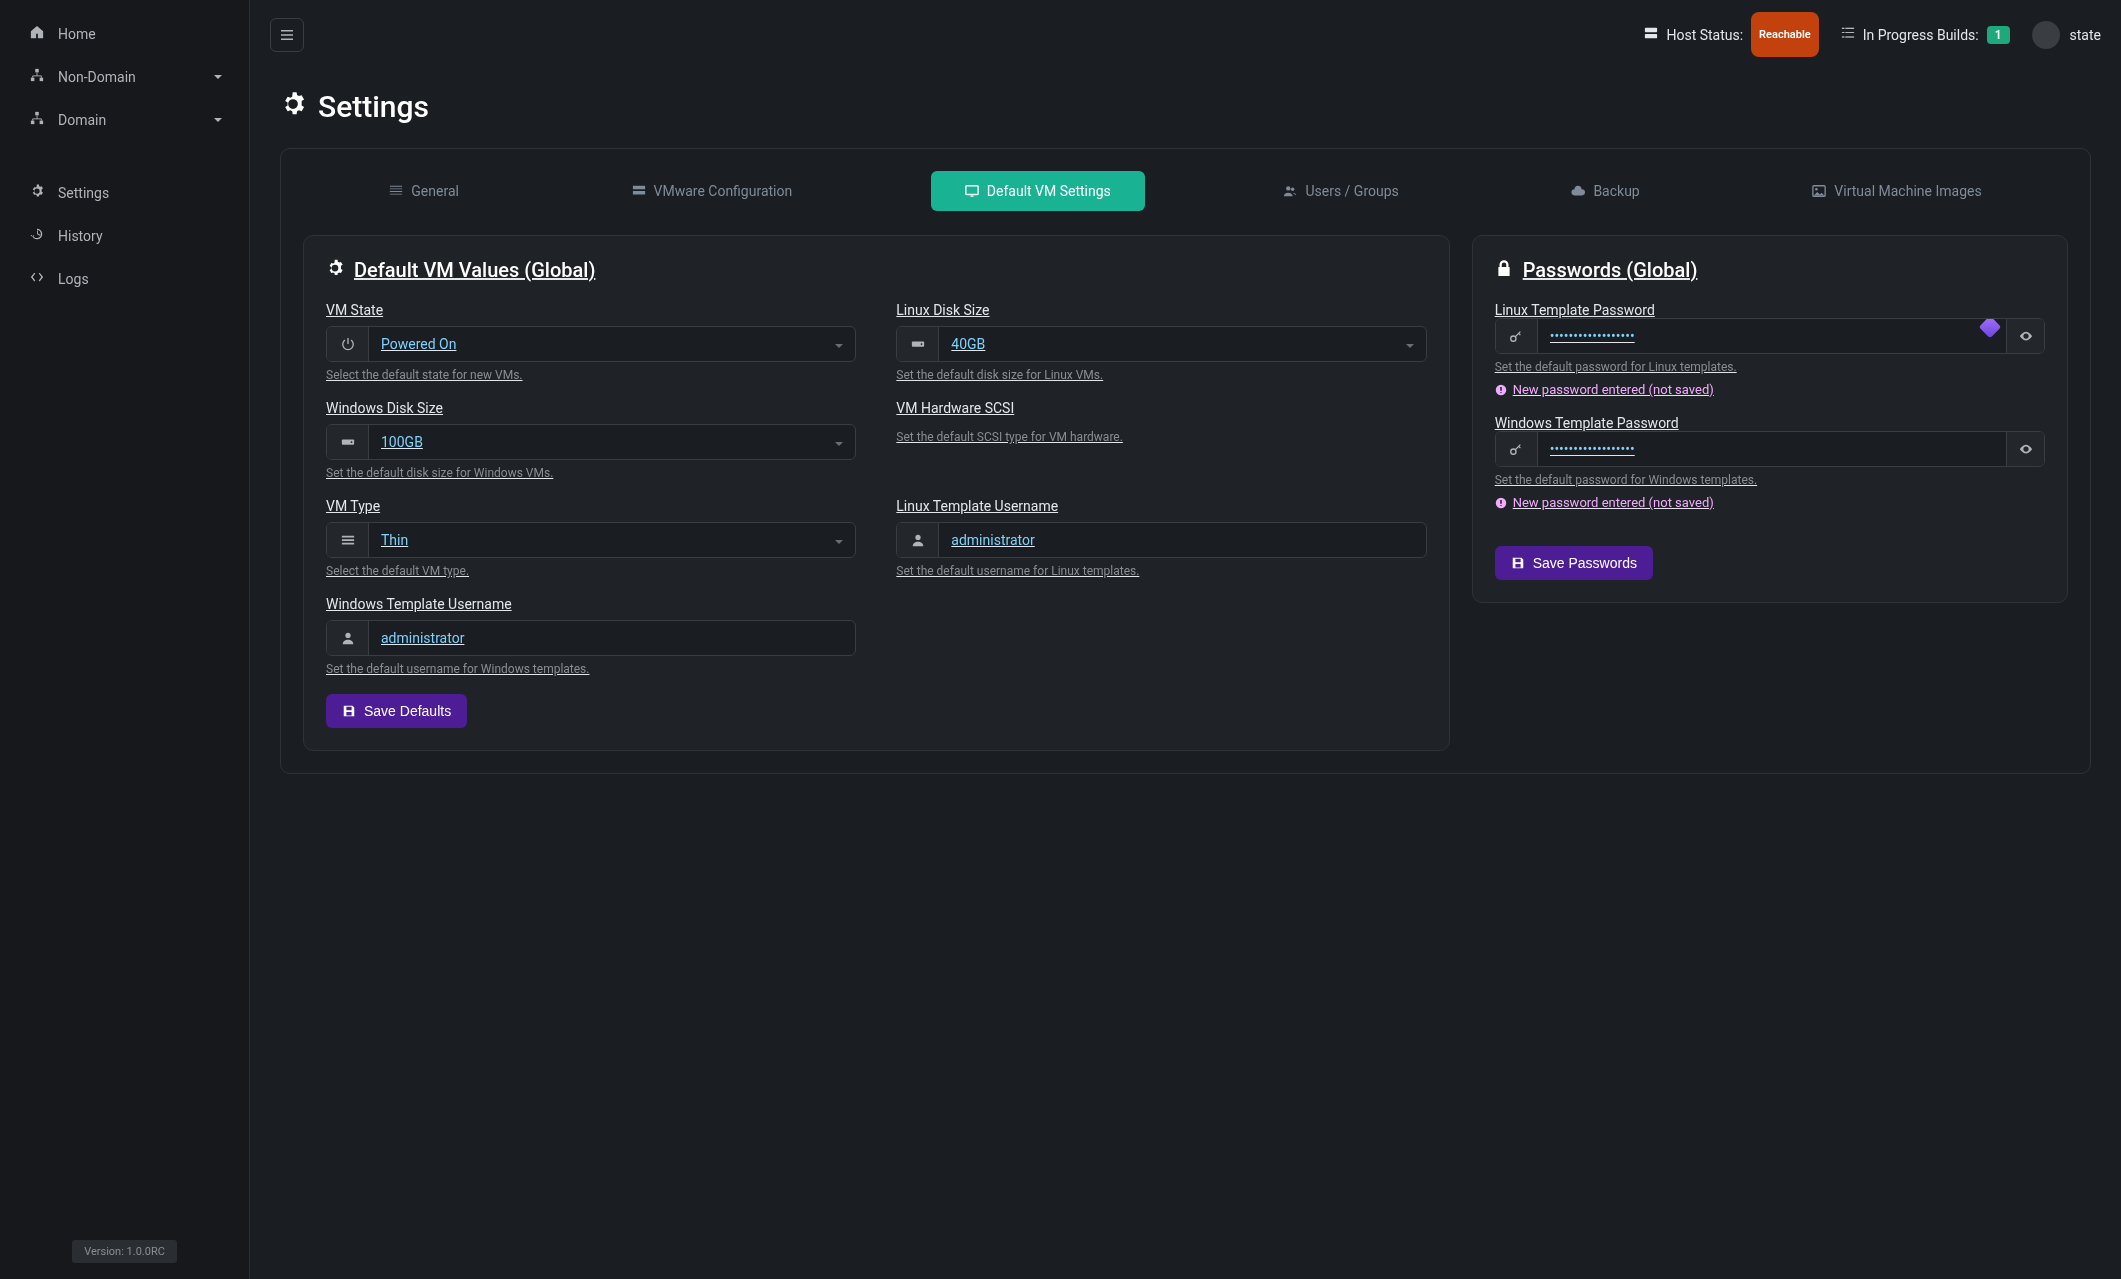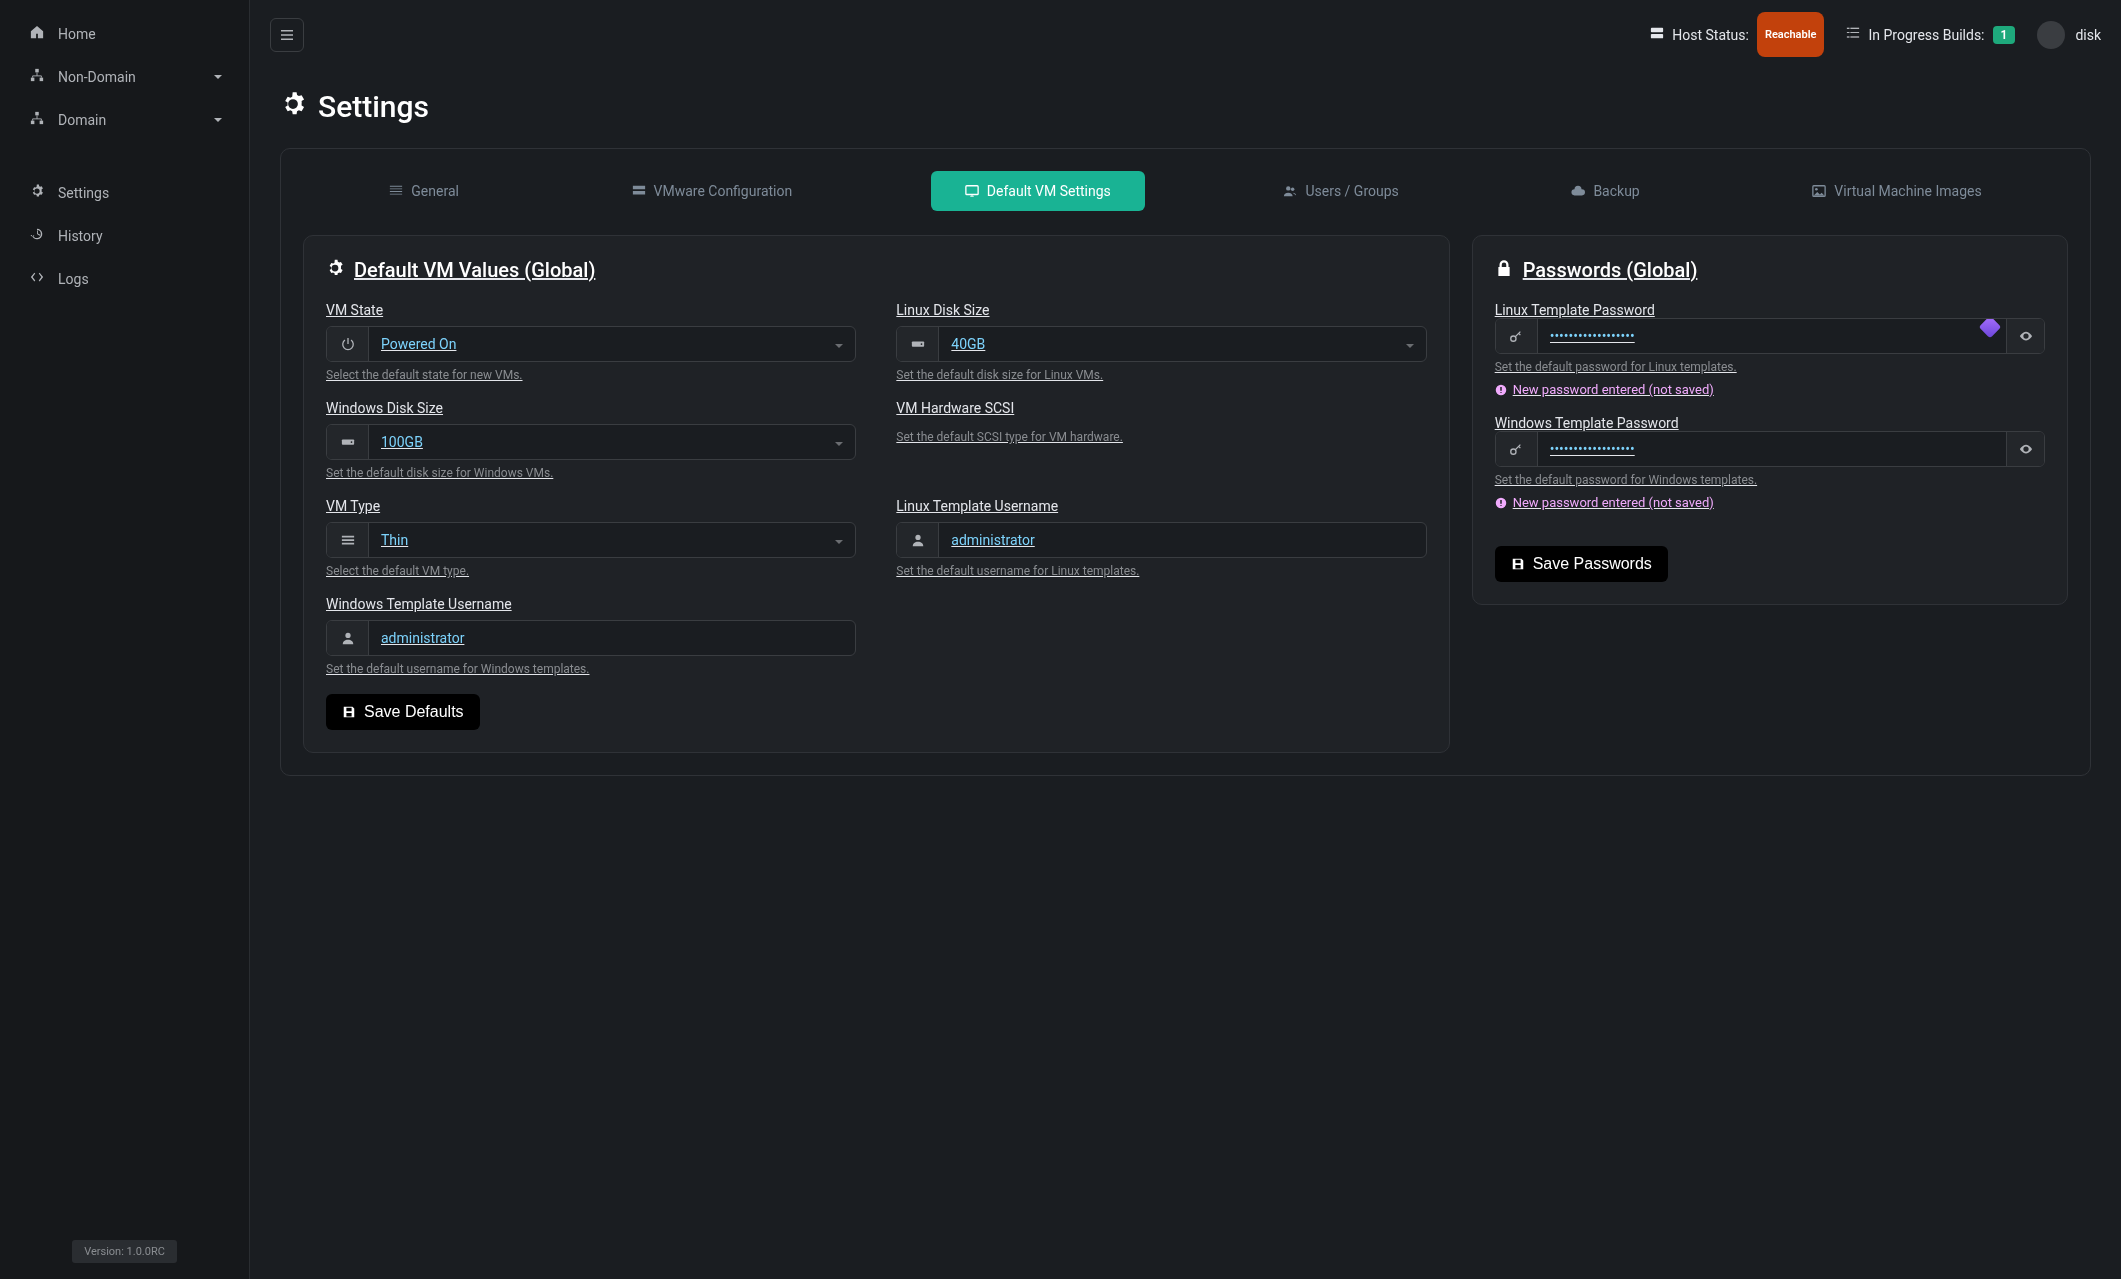--- a/index.html
+++ b/index.html
@@ -209,26 +209,26 @@
       margin-top: 8px;
       display: flex;
       align-items: center;
       gap: 6px;
     }
     .btn {
       display: inline-flex;
       align-items: center;
       gap: 8px;
       padding: 9px 16px;
-      background: #000000;
+      background: #4c1d95;
       color: #fff;
       border: none;
       border-radius: 6px;
       cursor: pointer;
-      font-size: 16px;
+      font-size: 14px;
       margin-top: 18px;
     }
     .pw-group { margin-bottom: 18px; }
     .icon svg { width: 14px; height: 14px; }
     .purple-diamond {
       position: absolute;
       right: 46px;
       width: 16px; height: 16px;
       background: linear-gradient(135deg, #a970ff, #6a45d8);
       transform: rotate(45deg);
@@ -332,21 +332,21 @@
         <span>
           <svg width="14" height="14" viewBox="0 0 16 16" fill="currentColor">
               <path d="M1 2h3v1H1zM5 2h10v1H5zM1 7h3v1H1zM5 7h10v1H5zM1 12h3v1H1zM5 12h10v1H5z"></path>
             </svg>
         </span>
         <span>In Progress Builds:</span>
         <span class="badge-count">1</span>
       </div>
       <div class="user-block">
         <span class="avatar"></span>
-        <span>disk</span>
+        <span>state</span>
       </div>
     </div>
   </div>
 
   <div class="content">
     <h1 class="page-title">
       <span>
         <svg width="26" height="26" viewBox="0 0 16 16" fill="currentColor">
             <path d="M8 5a3 3 0 100 6 3 3 0 000-6zM13.3 8.9l1.5.9-1.5 2.6-1.7-.5a5 5 0 01-1.1.6l-.3 1.8H7.8l-.3-1.8a5 5 0 01-1.1-.6l-1.7.5-1.5-2.6 1.5-.9a5 5 0 010-1.8l-1.5-.9 1.5-2.6 1.7.5a5 5 0 011.1-.6L7.8.7h2.4l.3 1.8a5 5 0 011.1.6l1.7-.5 1.5 2.6-1.5.9a5 5 0 010 1.8z"></path>
           </svg>

